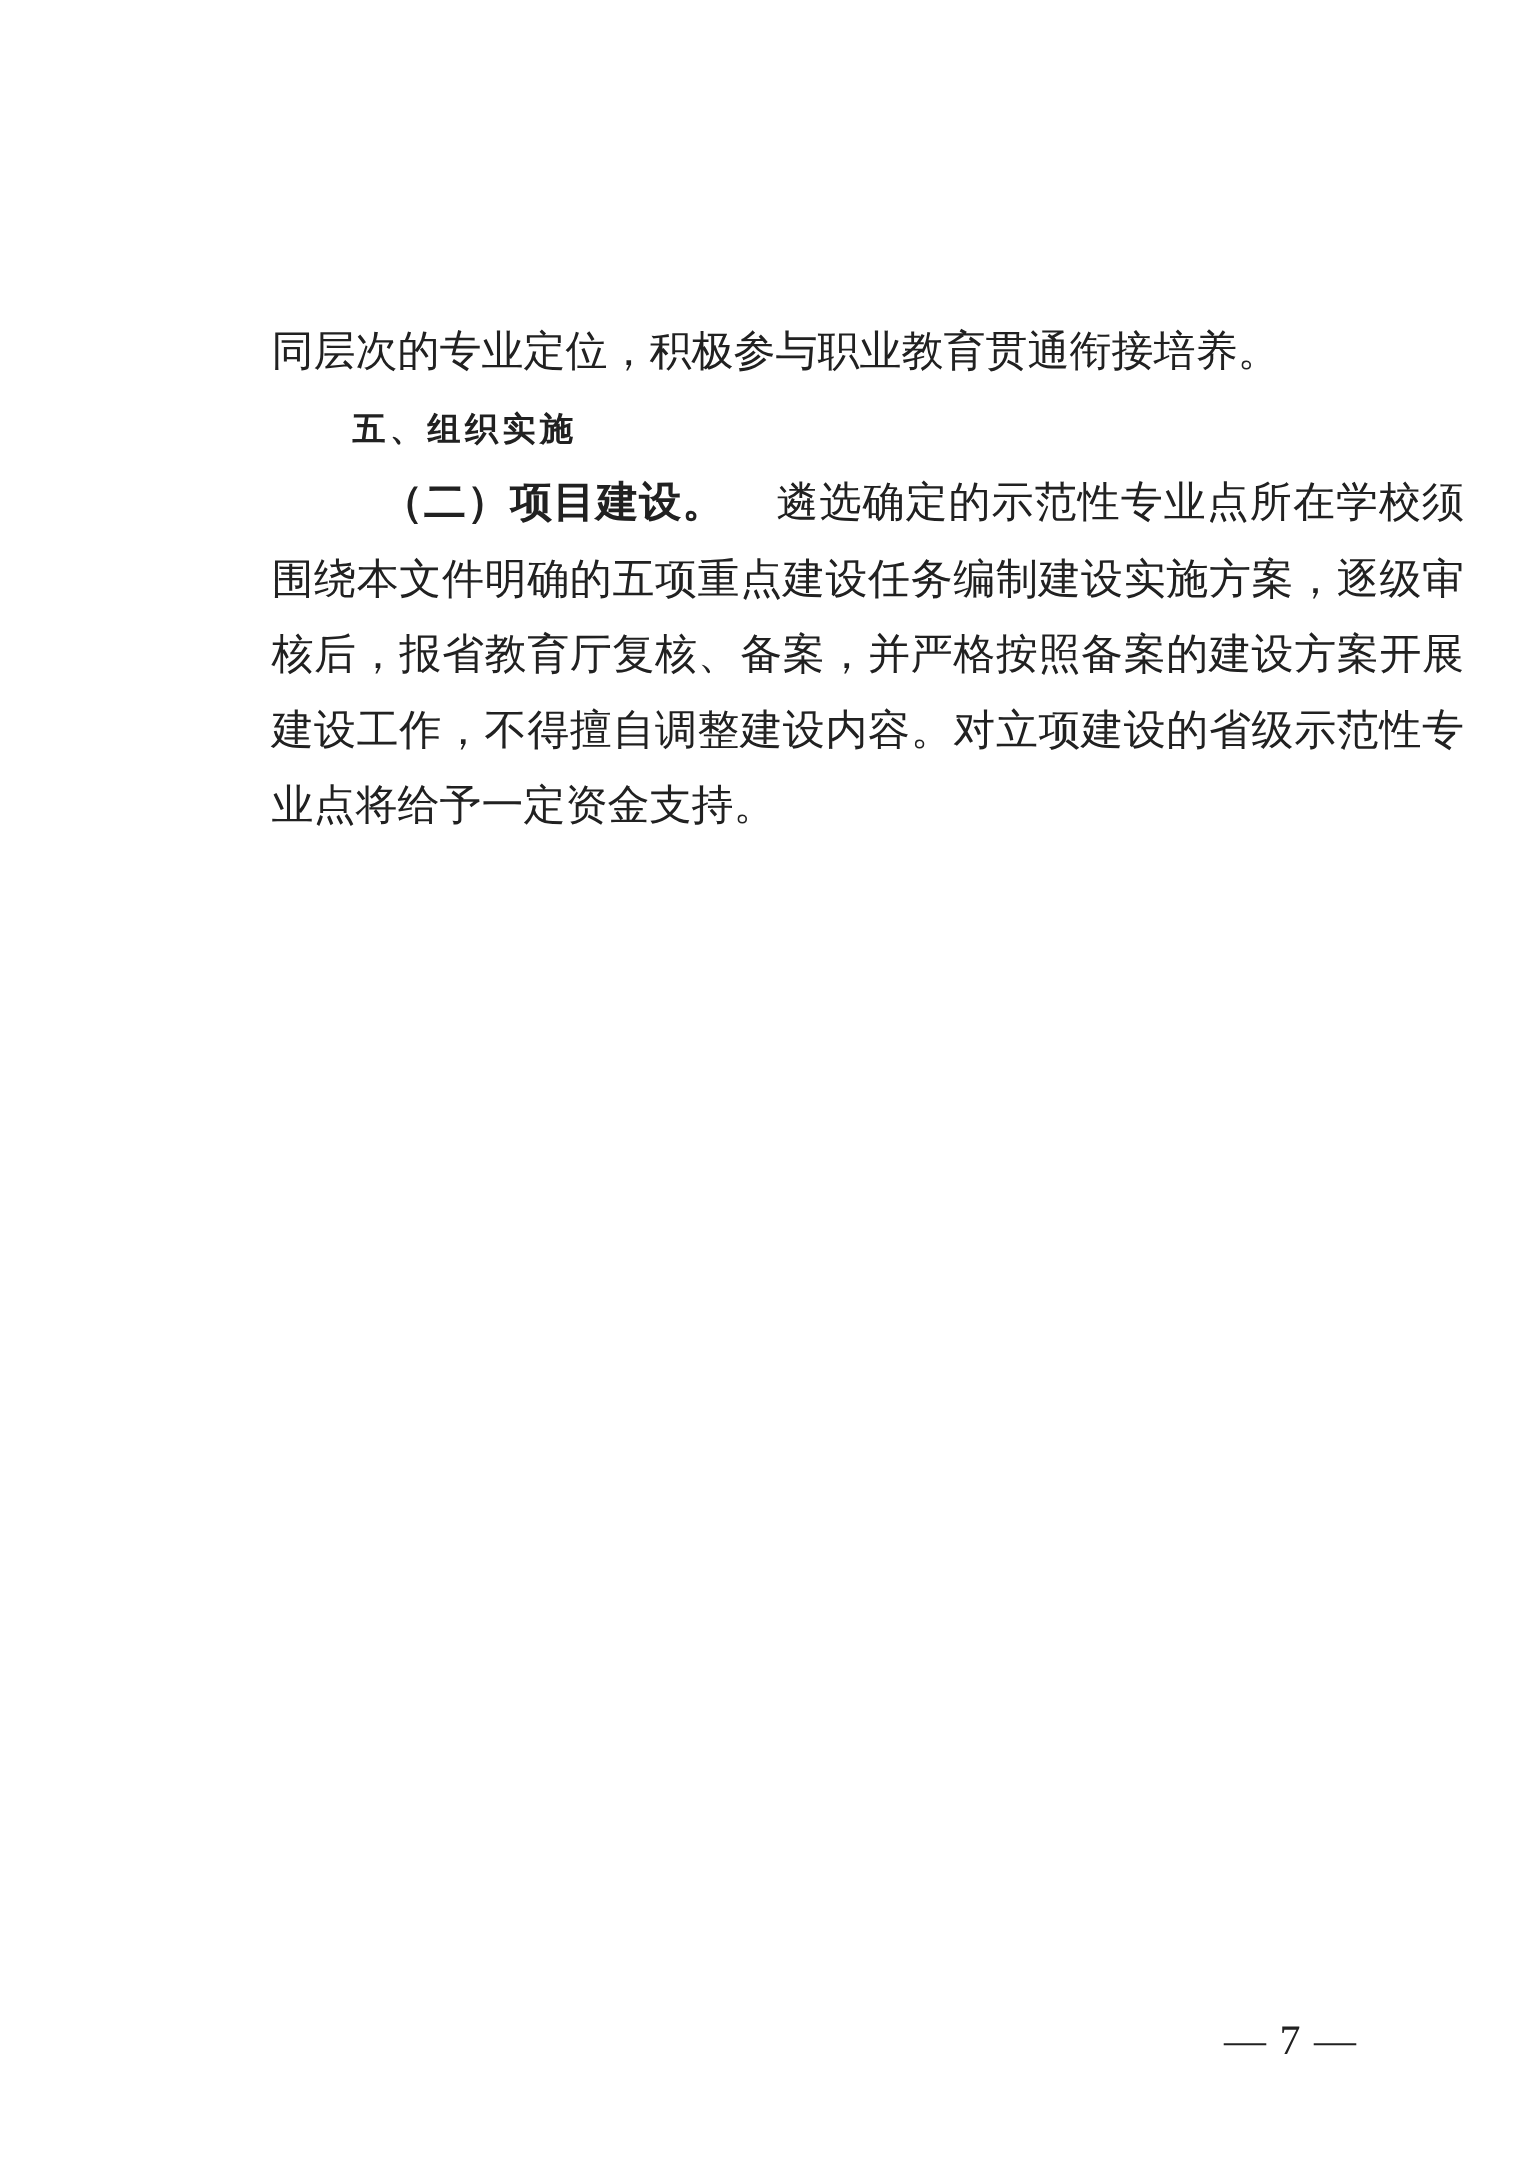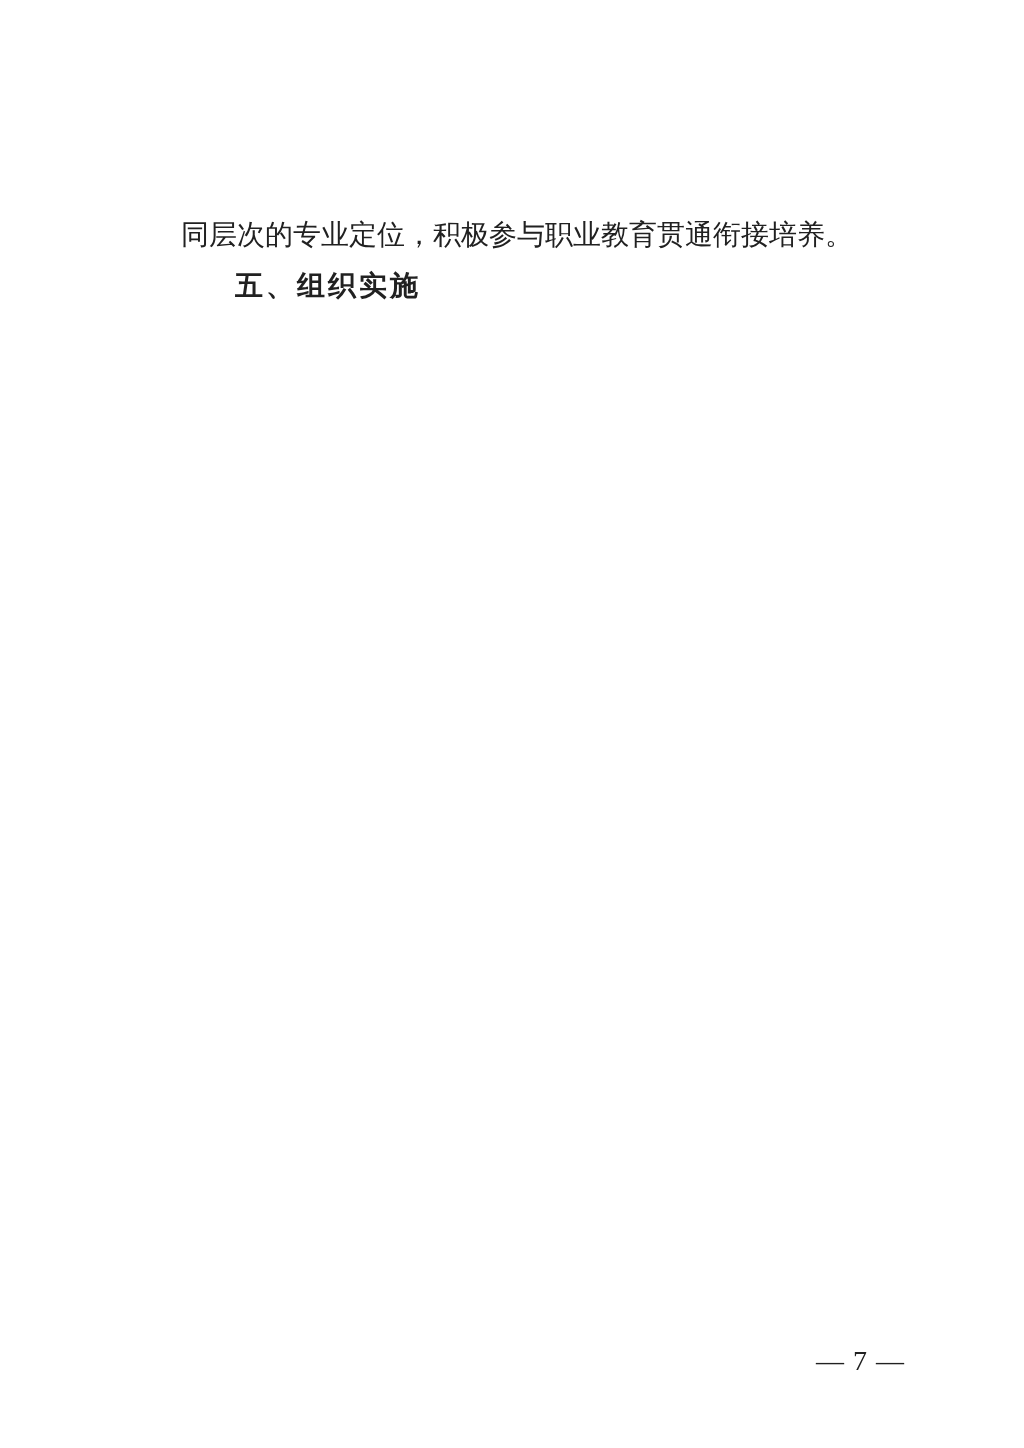--- a/index.html
+++ b/index.html
@@ -33,21 +33,21 @@
   }
   .para.no-indent {
     text-indent: 0;
   }
   .lead {
     font-weight: 700;
   }
   .heading {
     font-family: "Liberation Sans", "DejaVu Sans", sans-serif;
     font-weight: 700;
-    font-size: 28px;
+    font-size: 22px;
     letter-spacing: 3px;
     text-indent: 54px;
     line-height: 50.5px;
     text-align: left;
     margin: 0;
   }
   .page-number {
     position: absolute;
     top: 1277px;
     right: 119px;
@@ -64,19 +64,20 @@
 
   <main class="content">
 
     <p class="para no-indent">同层次的专业定位，积极参与职业教育贯通衔接培养。</p>
 
 
     <h2 class="heading">五、组织实施</h2>
 
 
 
+    <p class="para"><span class="lead">（二）项目建设。</span><span>遴选确定的示范性专业点所在学校须围绕本文件明确的五项重点建设任务编制建设实施方案，逐级审核后，报省教育厅复核、备案，并严格按照备案的建设方案开展建设工作，不得擅自调整建设内容。对立项建设的省级示范性专业点将给予一定资金支持。</span></p>
 
 
   </main>
 
   <div class="page-number">— 7 —</div>
 
 </div>
 
 </body></html>

